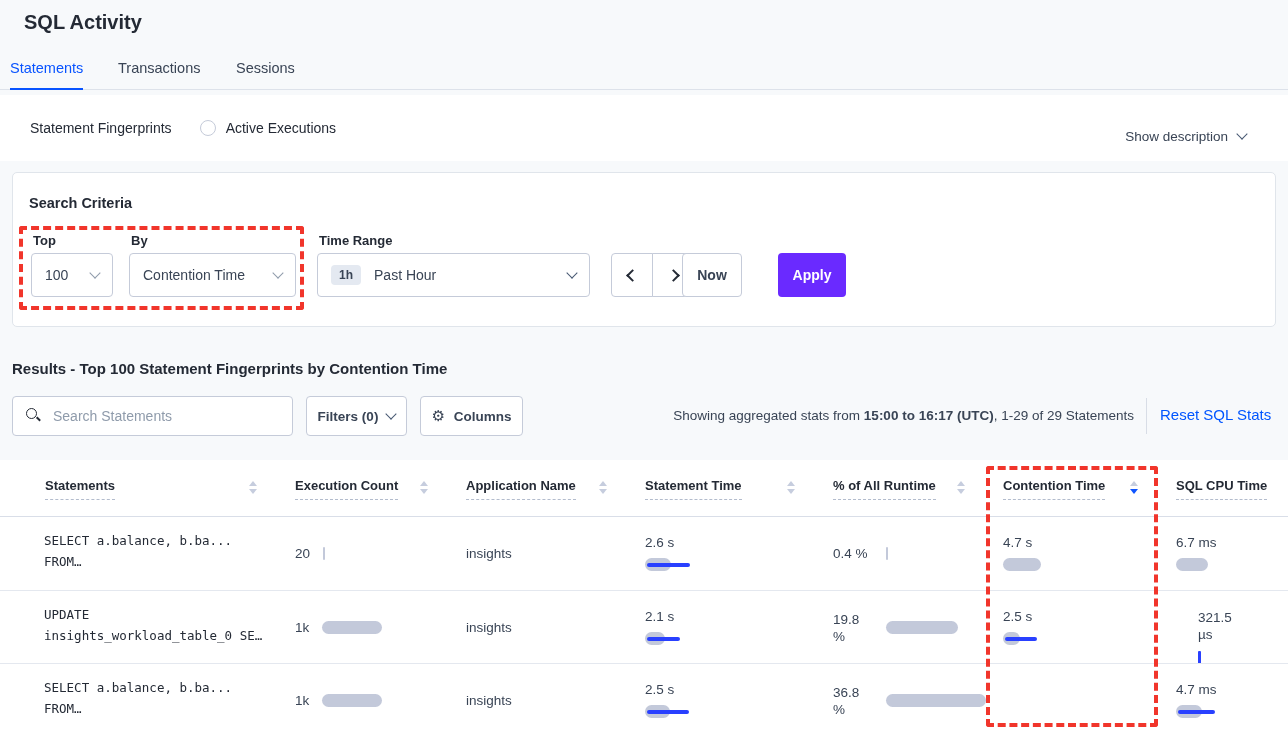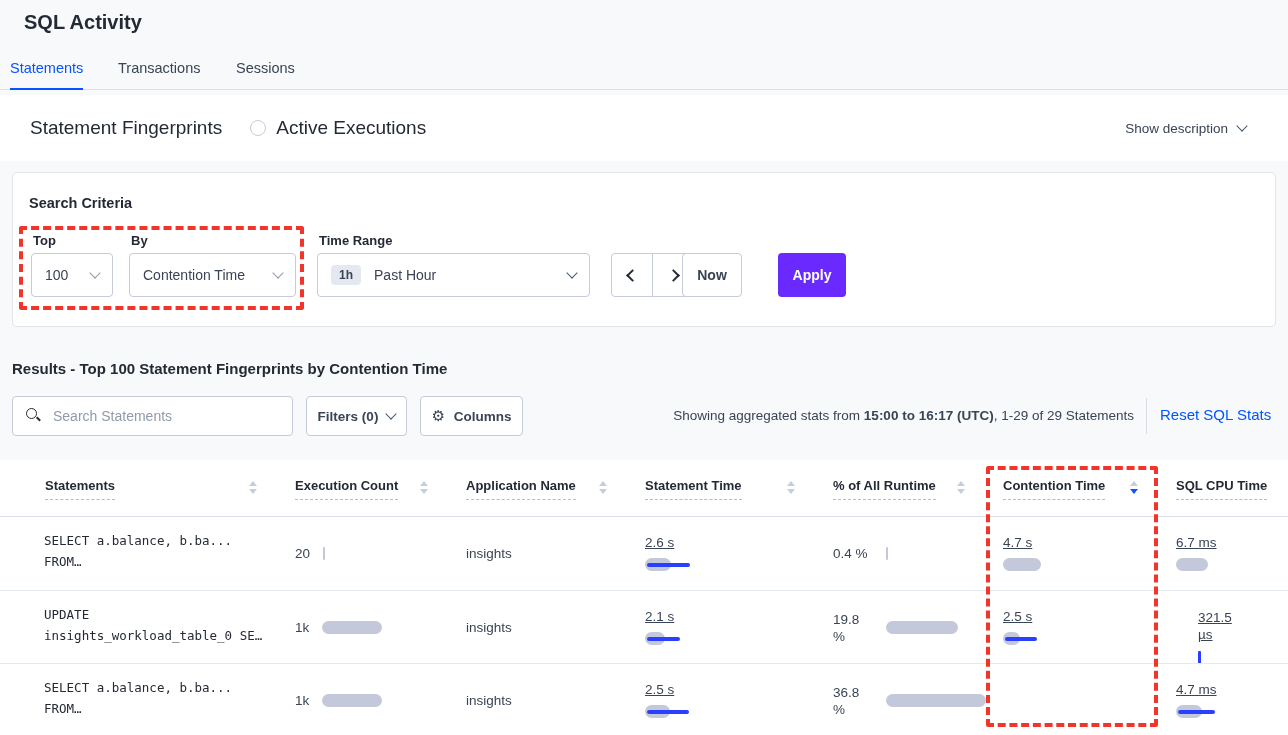--- a/index.html
+++ b/index.html
@@ -9,25 +9,25 @@
   
   .page-title { position:absolute; left:24px; top:11px; font-size:20px; font-weight:700; color:#242a35; }
   .tabs { position:absolute; left:0; top:56px; width:1288px; height:34px; border-bottom:1px solid #dde2ea; }
   .tab { position:absolute; top:4px; font-size:14.5px; color:#394455; height:30px; cursor:pointer; }
   .tab.active { color:#0853ff; border-bottom:2.5px solid #0853ff; }
   .tab-1 { left:10px; } .tab-2 { left:118px; } .tab-3 { left:236px; }
 
   
   .toggle { position:absolute; left:0; top:95px; width:1288px; height:66px; background:#fff; }
   .toggle-inner { display:flex; align-items:center; height:100%; padding-left:30px; gap:28px; }
-  .radio-opt { display:flex; align-items:center; gap:10px; font-size:19px; color:#242a35; cursor:pointer; }
+  .radio-opt { display:flex; align-items:center; gap:10px; font-size:14px; color:#242a35; cursor:pointer; }
   .radio { width:16px; height:16px; border-radius:50%; }
   .radio.sel { background:#0a4bff; box-shadow: inset 0 0 0 5px #0a4bff, inset 0 0 0 7px #fff; }
   .radio.unsel { background:#fff; border:1px solid #c5cbd9; }
-  .showdesc { position:absolute; right:42px; top:0; height:100%; display:flex; align-items:center; gap:10px; font-size:13.5px; color:#394455; cursor:pointer; }
+  .showdesc { position:absolute; right:42px; top:8px; height:100%; display:flex; align-items:center; gap:10px; font-size:13.5px; color:#394455; cursor:pointer; }
 
   
   .chev-down { width:8px; height:8px; border-right:1.8px solid #475872; border-bottom:1.8px solid #475872; transform:rotate(45deg); margin-top:-4px; }
   .chev-down.light { border-color:#8f9bab; }
   .chev-left { width:9px; height:9px; border-left:2.5px solid #242a35; border-bottom:2.5px solid #242a35; transform:rotate(45deg); }
   .chev-right { width:9px; height:9px; border-left:2.5px solid #242a35; border-bottom:2.5px solid #242a35; transform:rotate(225deg); }
 
   
   .panel { position:absolute; left:12px; top:172px; width:1264px; height:155px; background:#fff; border:1px solid #e0e5eb; border-radius:5px; }
   .panel-heading { position:absolute; left:16px; top:22px; font-size:14.5px; font-weight:700; color:#242a35; }
@@ -82,21 +82,21 @@
   .cell { position:absolute; }
   .c0 { left:44px; width:240px; } .c1 { left:295px; width:160px; } .c2 { left:466px; width:170px; }
   .c3 { left:645px; width:180px; } .c4 { left:833px; width:162px; } .c5 { left:1003px; width:165px; } .c6 { left:1176px; width:108px; }
   .stmt { top:13px; font-family:"DejaVu Sans Mono", monospace; font-size:12.5px; line-height:21px; color:#242a35; cursor:pointer; white-space:nowrap; }
   .flexc { top:8px; height:57px; display:flex; align-items:center; gap:13px; }
   .stacked { top:18px; }
   .stacked.tall { top:18px;margin-left:22px; }
   .val { font-size:13.5px; color:#394455; }
   .val.wrap { width:40px; line-height:17px; }
   .val.narrow { width:44px; line-height:17px; }
-  .stacked .val { margin-bottom:8px;text-decoration:underline; }
+  .stacked .val { margin-bottom:8px; }
   .barwrap { position:relative; height:13px; }
   .bar { display:block; height:13px; background:#c3c9da; border-radius:7px; }
   .bar.blue-tick { background:#2940ff; border-radius:1px; height:13px; }
   .line { position:absolute; left:2px; top:4.5px; height:4px; background:#2940ff; border-radius:2px; }
 </style>
 </head>
 <body>
 
 <div class="frame">
 

